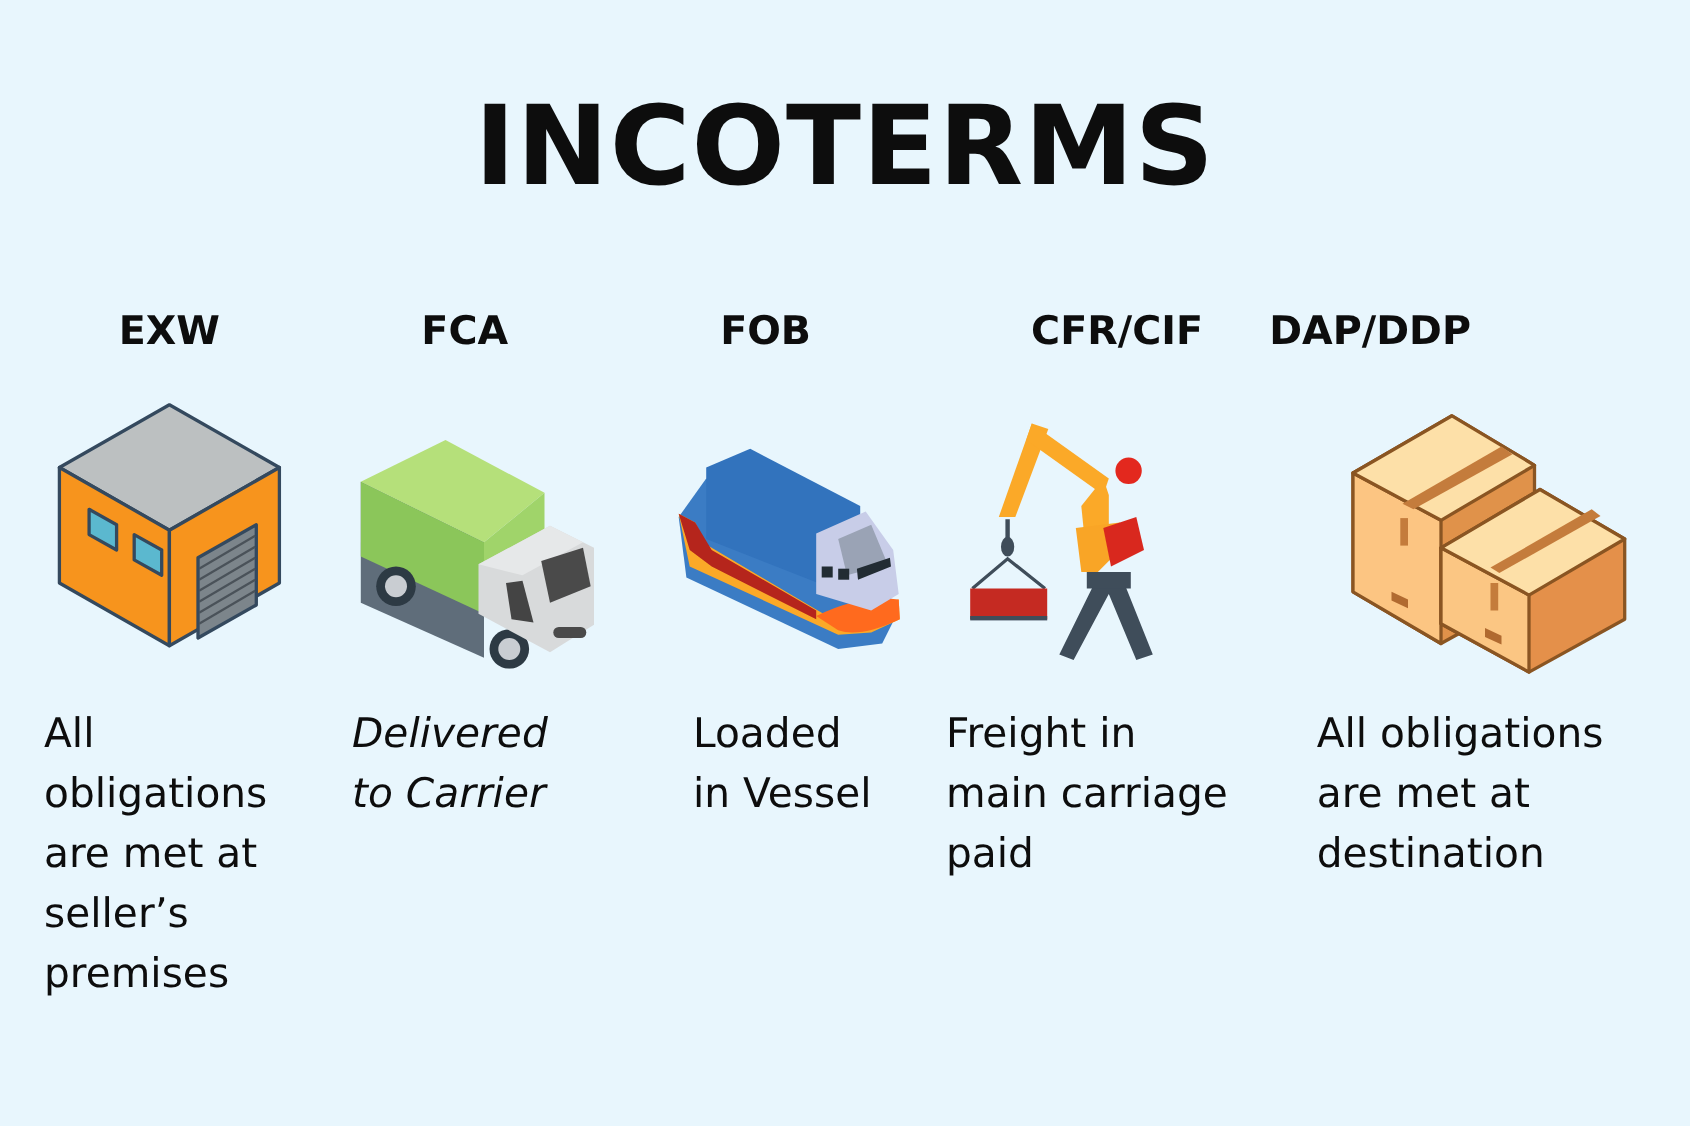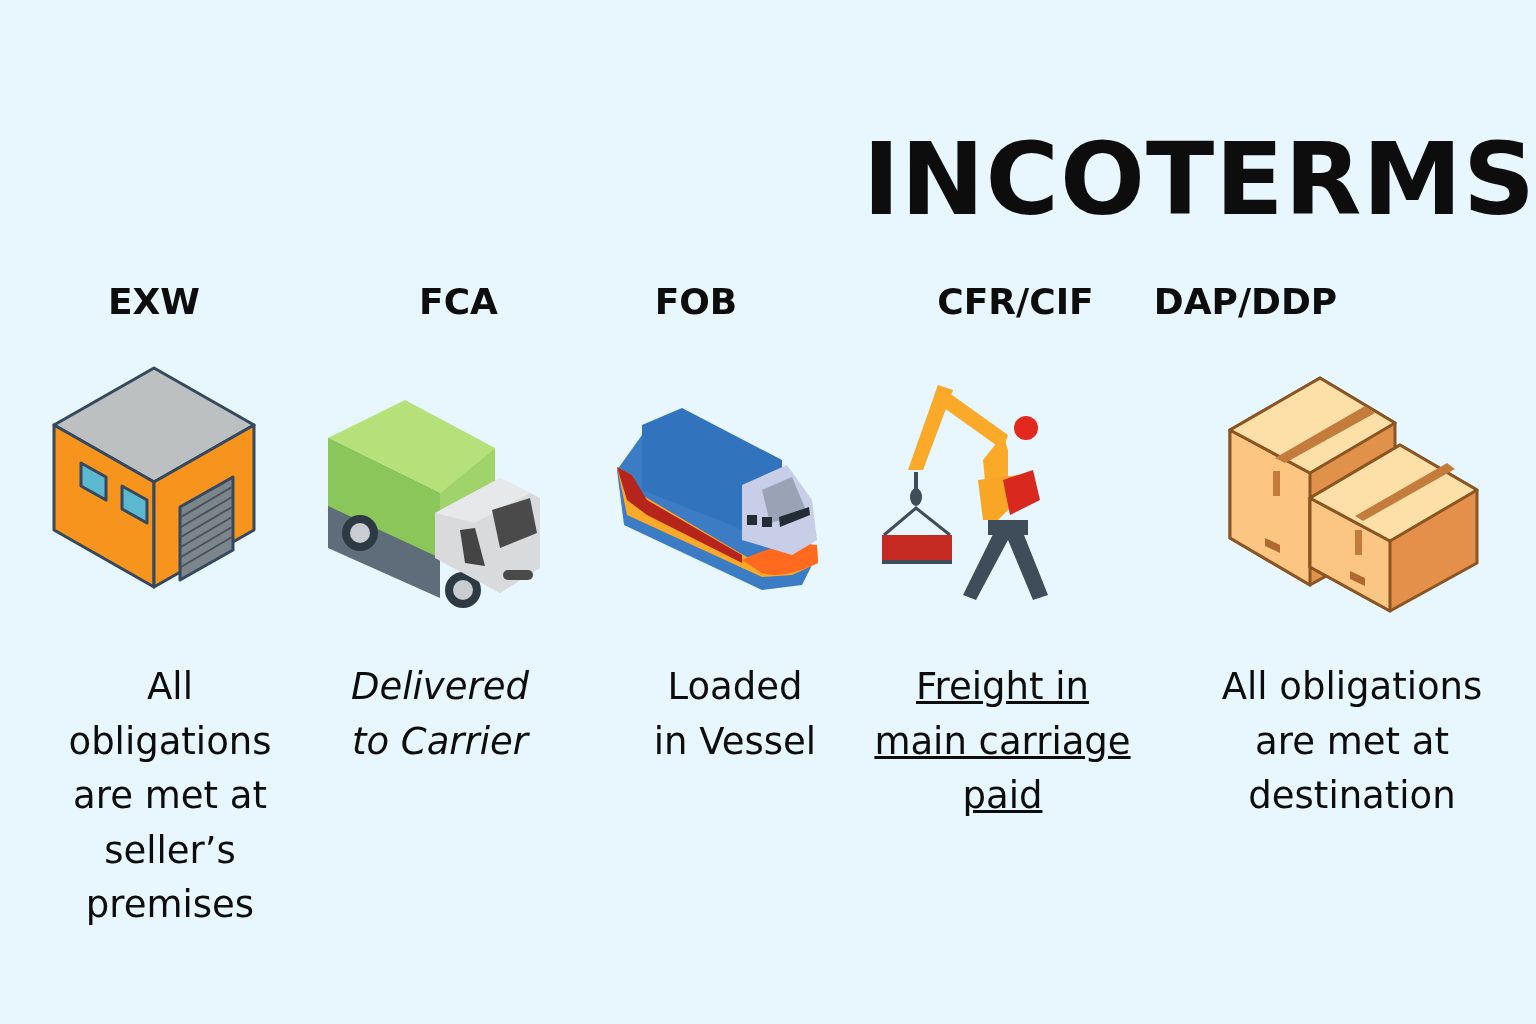--- a/index.html
+++ b/index.html
@@ -5,41 +5,40 @@
   html, body { margin:0; padding:0; }
   body {
     width:1536px; height:1024px; overflow:hidden;
     background:#e8f6fd;
     font-family:"DejaVu Sans", sans-serif;
     color:#0d0d0d;
     position:relative;
   }
   .title {
     position:absolute; left:0; top:78px; width:1536px;
-    text-align:right; font-size:100px; font-weight:bold; letter-spacing:1px;
+    text-align:center; font-size:100px; font-weight:bold; letter-spacing:1px;
     line-height:110px;
-    margin-top:47px;
   }
   .term {
     position:absolute; top:272px; font-size:36px; font-weight:bold;
     line-height:60px; text-align:center; white-space:nowrap;
   }
   .icon { position:absolute; }
   .desc {
     position:absolute; top:640px; font-size:37px; line-height:54.5px;
-    text-align:center; white-space:pre-line;margin-top:20px;
+    text-align:left; white-space:pre-line;
   }
 </style>
 </head>
 <body>
 
 <div class="title">INCOTERMS</div>
 
 <div class="term" style="left:93px;width:122px;">EXW</div>
-<div class="term" style="left:365px;width:115px;margin-left:36px;">FCA</div>
+<div class="term" style="left:365px;width:115px;">FCA</div>
 <div class="term" style="left:637px;width:118px;">FOB</div>
 <div class="term" style="left:908px;width:215px;">CFR/CIF</div>
 <div class="term" style="left:1118px;width:255px;">DAP/DDP</div>
 
 <svg class="icon" style="left:50px;top:365px;" width="210" height="225" viewBox="0 0 210 225">
   <g stroke="#34495e" stroke-width="3" stroke-linejoin="round">
     <polygon points="104,3 204,60 104,117 4,60" fill="#bcc0c1"></polygon>
     <polygon points="4,60 104,117 104,222 4,165" fill="#f7941d"></polygon>
     <polygon points="104,117 204,60 204,165 104,222" fill="#f7941d"></polygon>
     <polygon points="31,98 56,112 56,135 31,121" fill="#5bb8cf"></polygon>
@@ -120,18 +119,18 @@
 
 <div class="desc" style="left:40px;width:260px;">All
 obligations
 are met at
 seller’s
 premises</div>
 <div class="desc" style="left:320px;width:240px;font-style:italic;">Delivered
 to Carrier</div>
 <div class="desc" style="left:630px;width:210px;">Loaded
 in Vessel</div>
-<div class="desc" style="left:860px;width:285px;text-decoration:underline;">Freight in
+<div class="desc" style="left:860px;width:285px;">Freight in
 main carriage
 paid</div>
 <div class="desc" style="left:1197px;width:310px;">All obligations
 are met at
 destination</div>
 
 </body></html>

